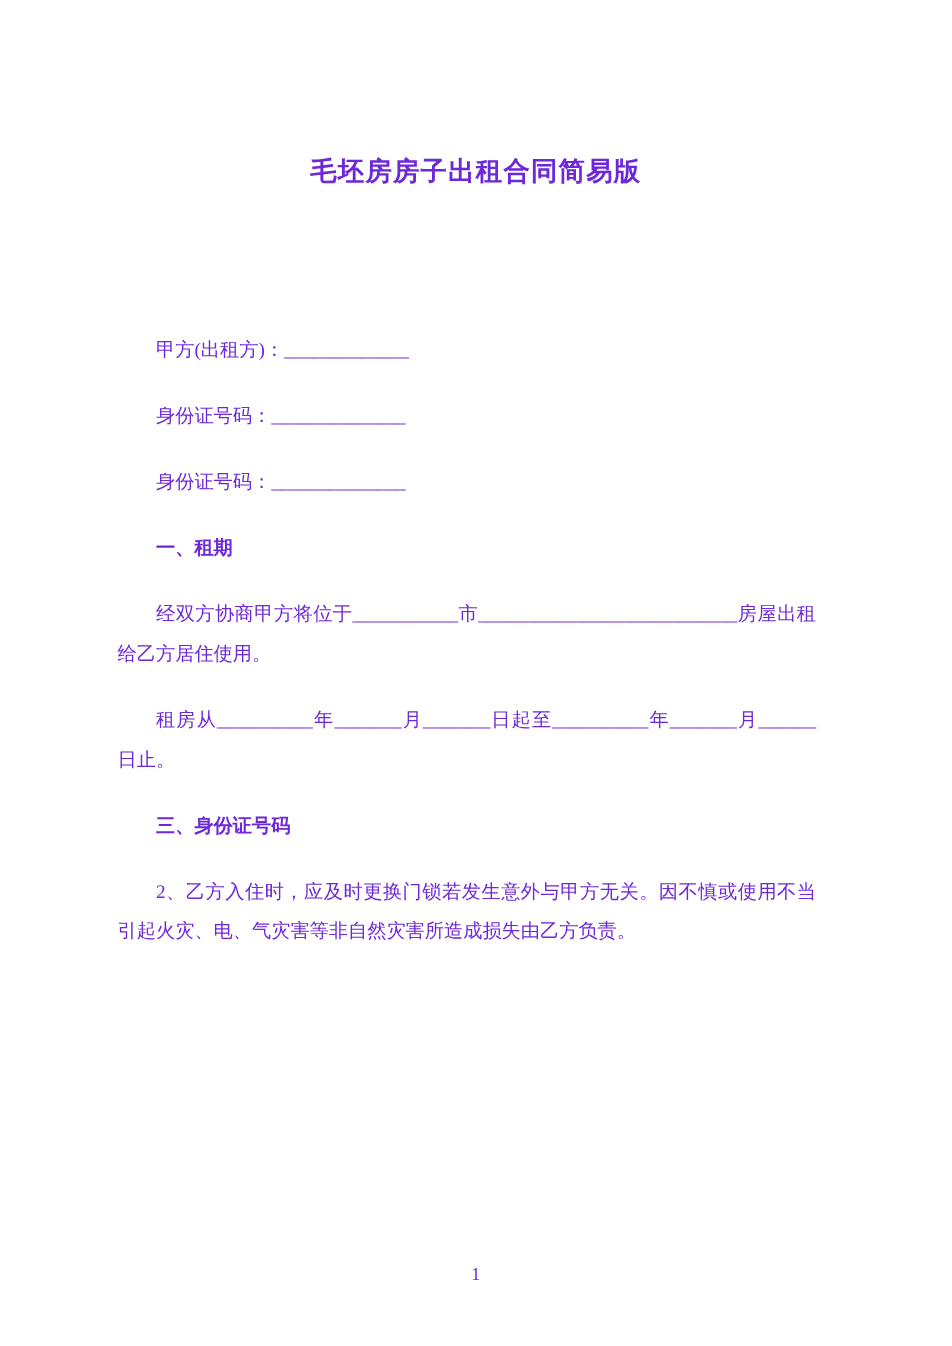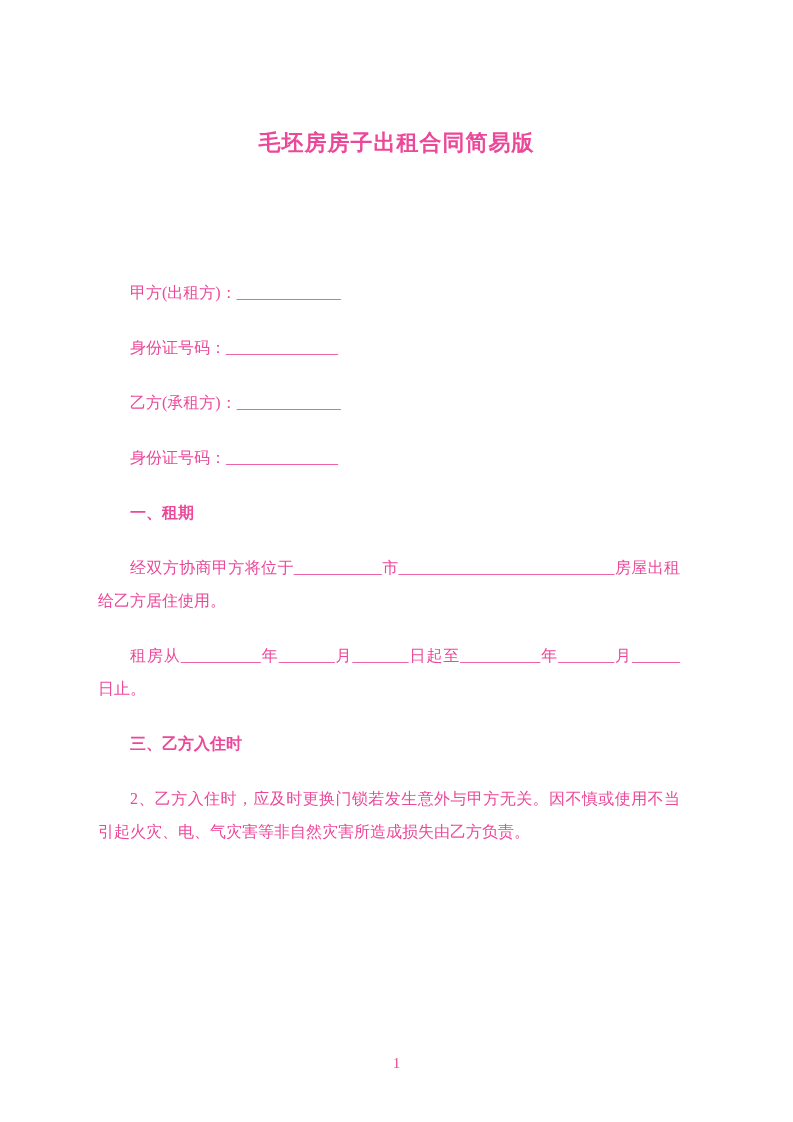--- a/index.html
+++ b/index.html
@@ -10,21 +10,21 @@
   .page {
     position: relative;
     width: 793px;
     height: 1122px;
     margin: 0 auto;
     background: #ffffff;
     box-sizing: border-box;
     padding: 128px 98px 0 98px;
     font-family: "Liberation Serif", "DejaVu Serif", serif;
     font-size: 16px;
-    color: #ec4899;
+    color: #6d28d9;
     overflow: hidden;
   }
   .doc-title {
     font-family: "Liberation Sans", "DejaVu Sans", sans-serif;
     font-size: 22px;
     font-weight: bold;
     text-align: center;
     letter-spacing: 1px;
     margin: 0 0 118px 0;
     line-height: 30px;
@@ -53,31 +53,30 @@
 <body>
 
 <div class="page">
 
   <h1 class="doc-title">毛坯房房子出租合同简易版</h1>
 
   <p class="para">甲方(出租方)：_____________</p>
 
   <p class="para">身份证号码：______________</p>
 
-  <p class="para">乙方(承租方)：_____________</p>
 
   <p class="para">身份证号码：______________</p>
 
   <p class="para heading">一、租期</p>
 
   <p class="para">经双方协商甲方将位于___________市___________________________房屋出租给乙方居住使用。</p>
 
   <p class="para">租房从__________年_______月_______日起至__________年_______月______日止。</p>
 
 
 
-  <p class="para heading">三、乙方入住时</p>
+  <p class="para heading">三、身份证号码</p>
 
   <p class="para">2、乙方入住时，应及时更换门锁若发生意外与甲方无关。因不慎或使用不当引起火灾、电、气灾害等非自然灾害所造成损失由乙方负责。</p>
 
   <div class="page-number">1</div>
 
 </div>
 
 </body></html>

